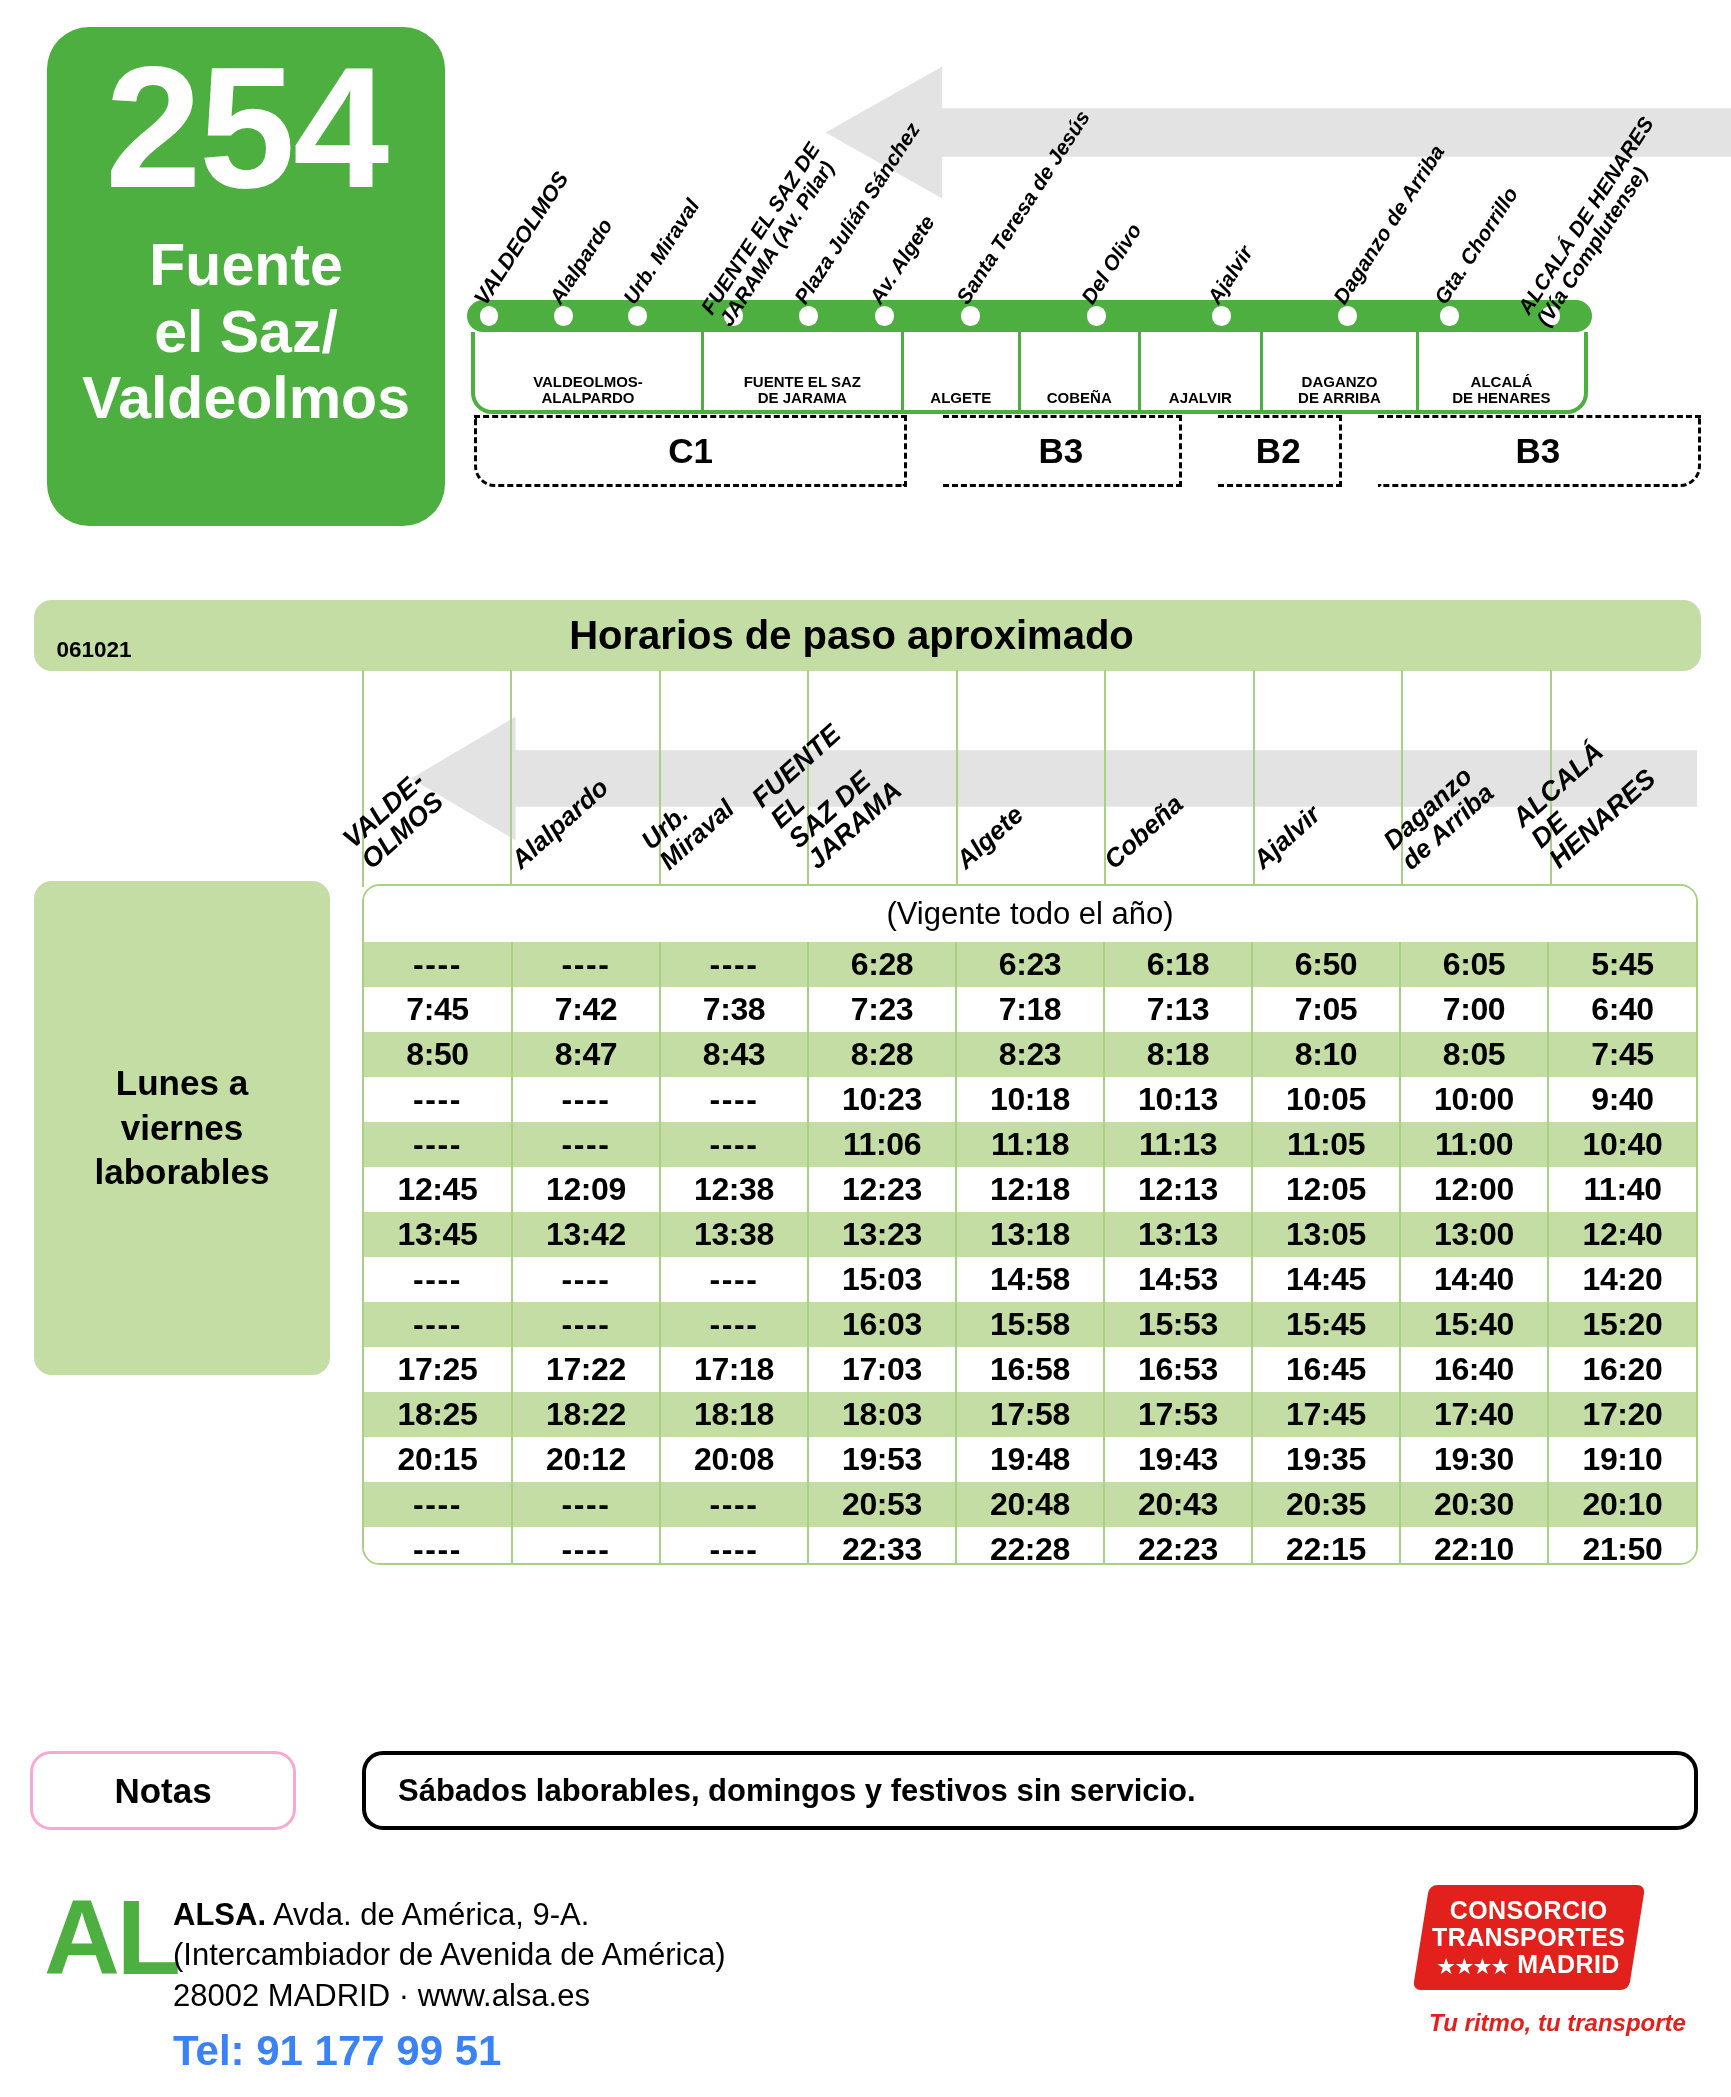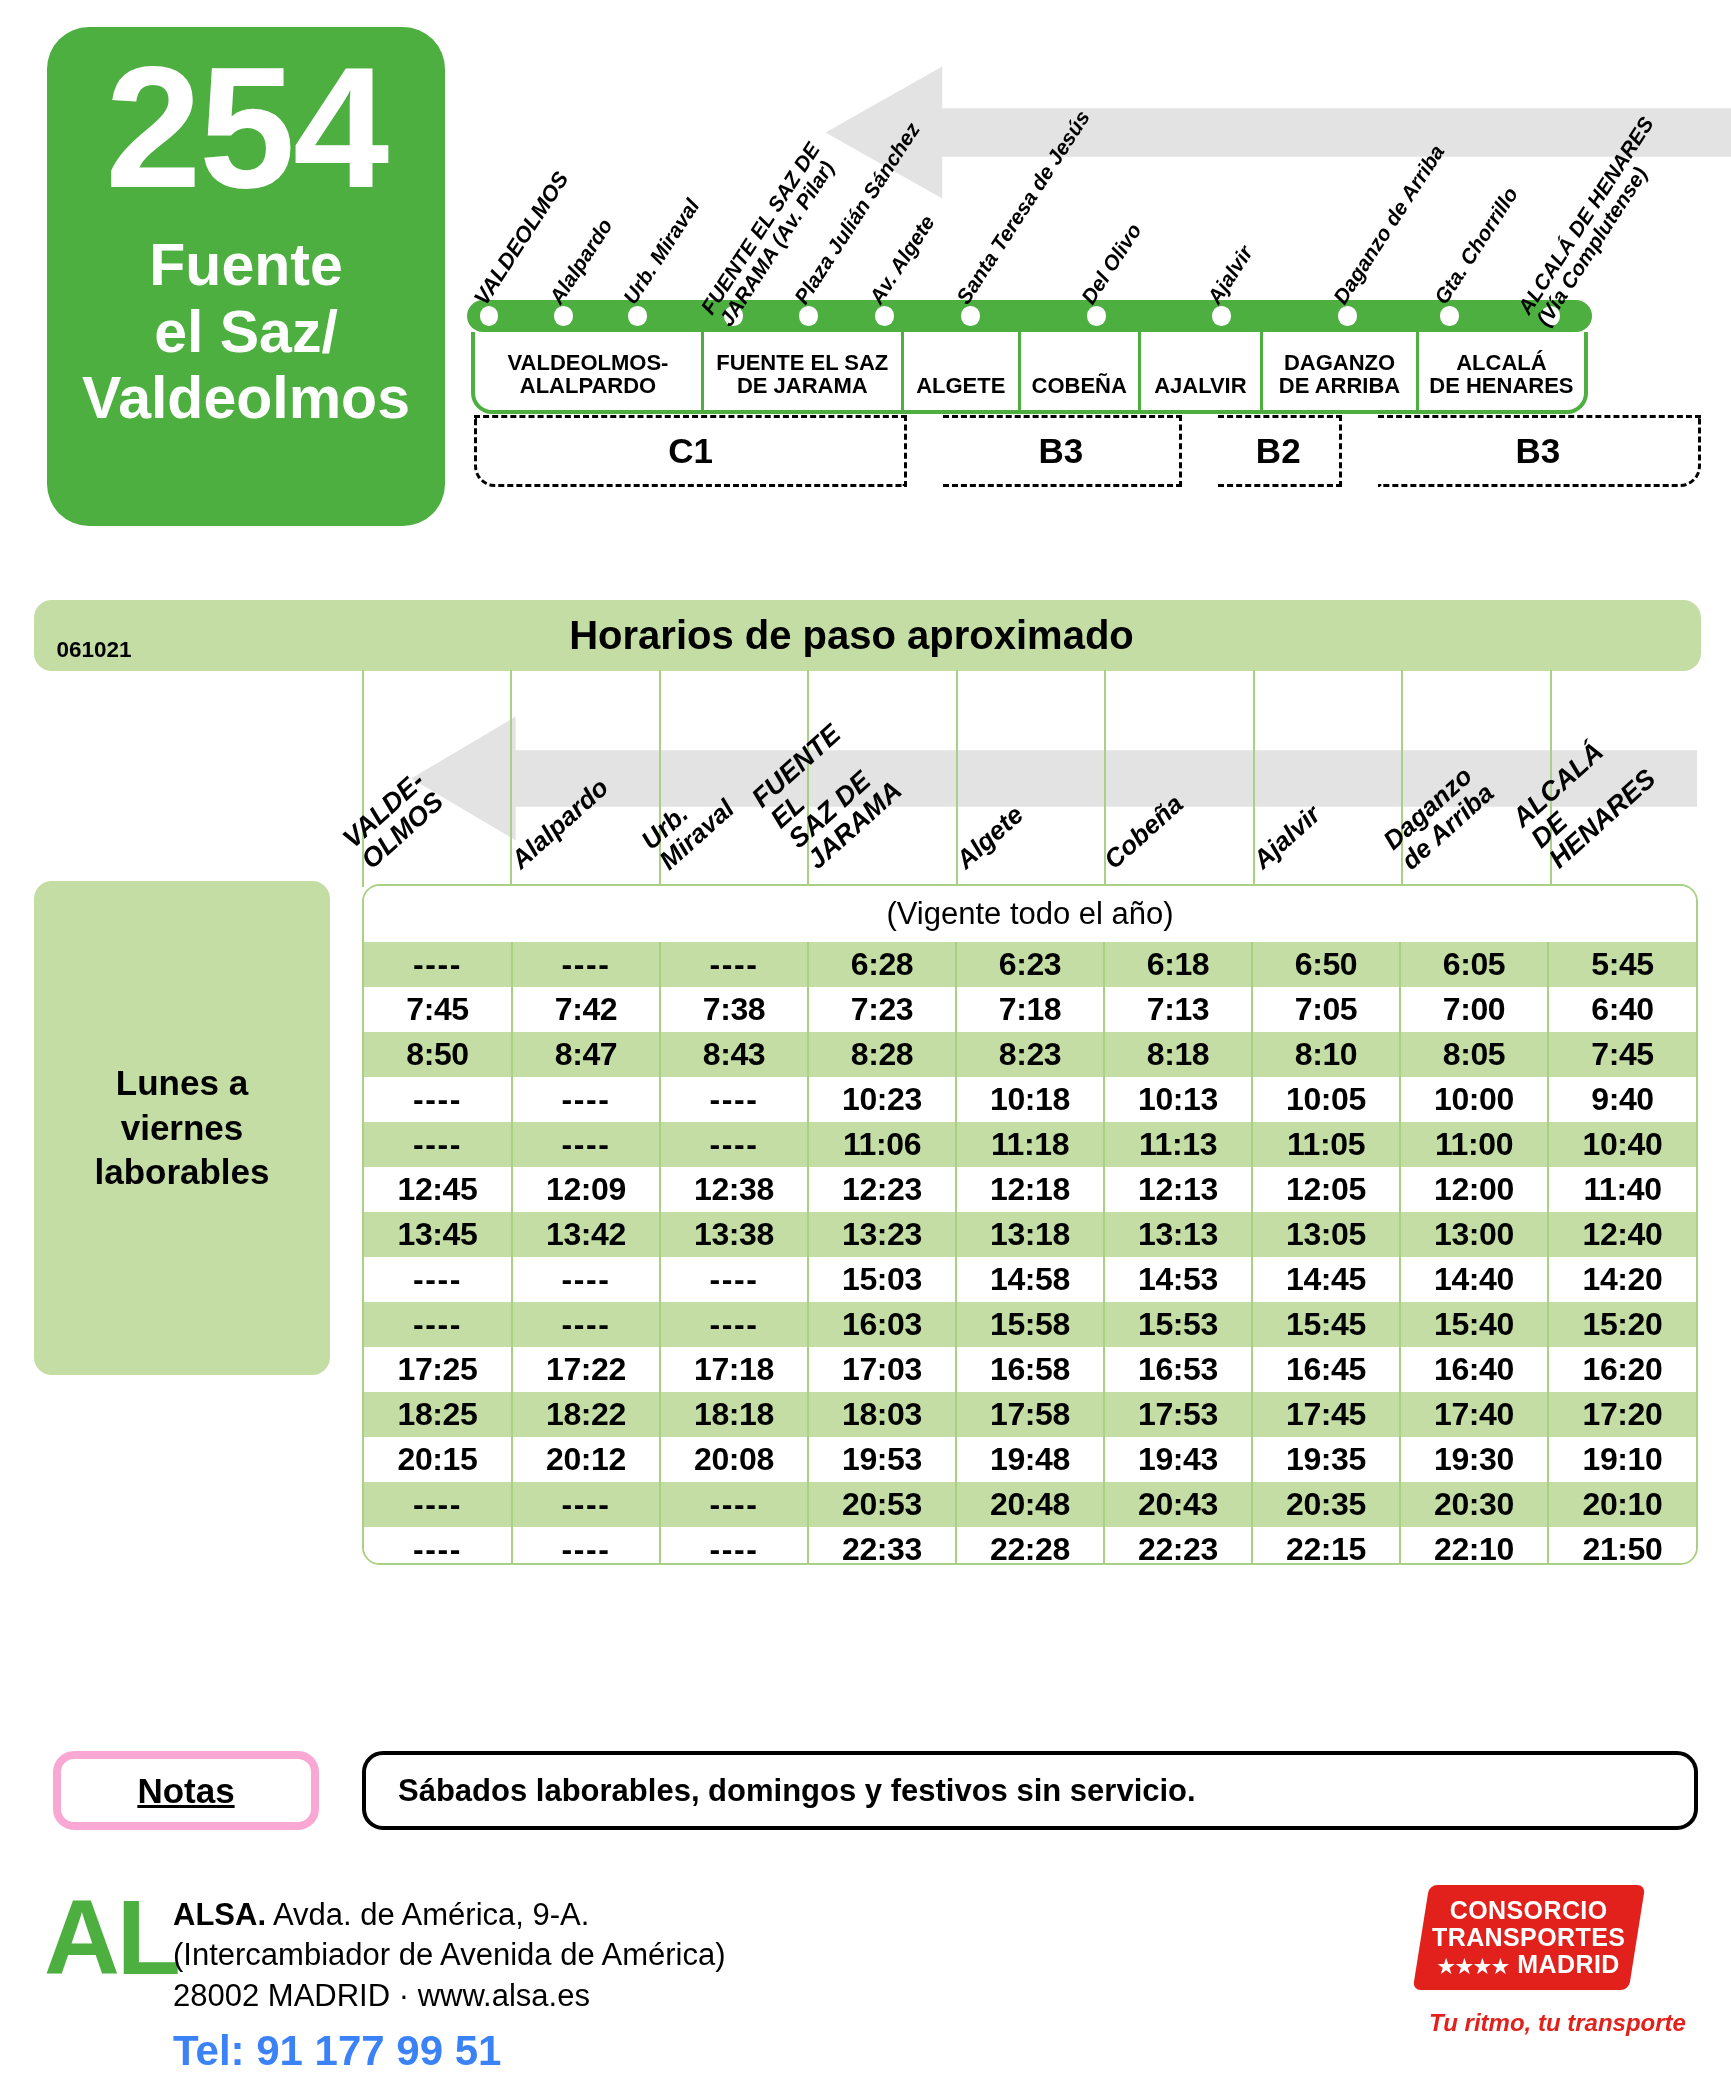--- a/index.html
+++ b/index.html
@@ -62,22 +62,22 @@
   #muni-row {
     position: absolute; left: 8px; top: 332px;
     width: 1117px; height: 82px;
     border: 4px solid #4caf3f; border-top: none;
     border-radius: 0 0 21px 21px;
     display: flex; background: #fff;
   }
   .muni-cell {
     border-right: 3.2px solid #4caf3f;
     display: flex; align-items: flex-end; justify-content: center;
-    text-align: center; padding-bottom: 12px;
-    font-size: 22px; font-weight: bold; color: #000;
+    text-align: center; padding-bottom: 4px;
+    font-size: 15px; font-weight: bold; color: #000;
     line-height: 1.08; white-space: pre-line;
   }
   .muni-cell:last-child { border-right: none; }
 
   
   #zone-row {
     position: absolute; left: 11.3px; top: 415px;
     width: 1119px; height: 72px;
     display: flex;
     gap: 36px;
@@ -167,27 +167,26 @@
     letter-spacing: -0.4px;
   }
   table#times td:first-child { border-left: none; }
   table#times tr.shaded td { background: #c3dda4; }
   table#times tr.plain td { background: #ffffff; }
   .dash { letter-spacing: 1.6px; font-size: 32px; }
 
   
   #notes-area { position: absolute; left: 0; top: 1751px; width: 1731px; height: 89px; }
   #notes-label {
-    position: absolute; left: 53px; top: 0;
+    position: absolute; left: 30px; top: 0;
     width: 266px; height: 79px;
-    border: 8px solid #f9a8d4; border-radius: 21px;
+    border: 3px solid #f9a8d4; border-radius: 21px;
     display: flex; align-items: center; justify-content: center;
     font-size: 35px; font-weight: bold; color: #000;
     background: #fff;
-    text-decoration: underline;
   }
   #notes-text-box {
     position: absolute; left: 362px; top: 0;
     width: 1336px; height: 79px;
     border: 4px solid #000; border-radius: 21px;
     display: flex; align-items: center;
     padding-left: 32px; background: #fff;
     font-size: 31px; font-weight: bold; color: #000;
   }
 

